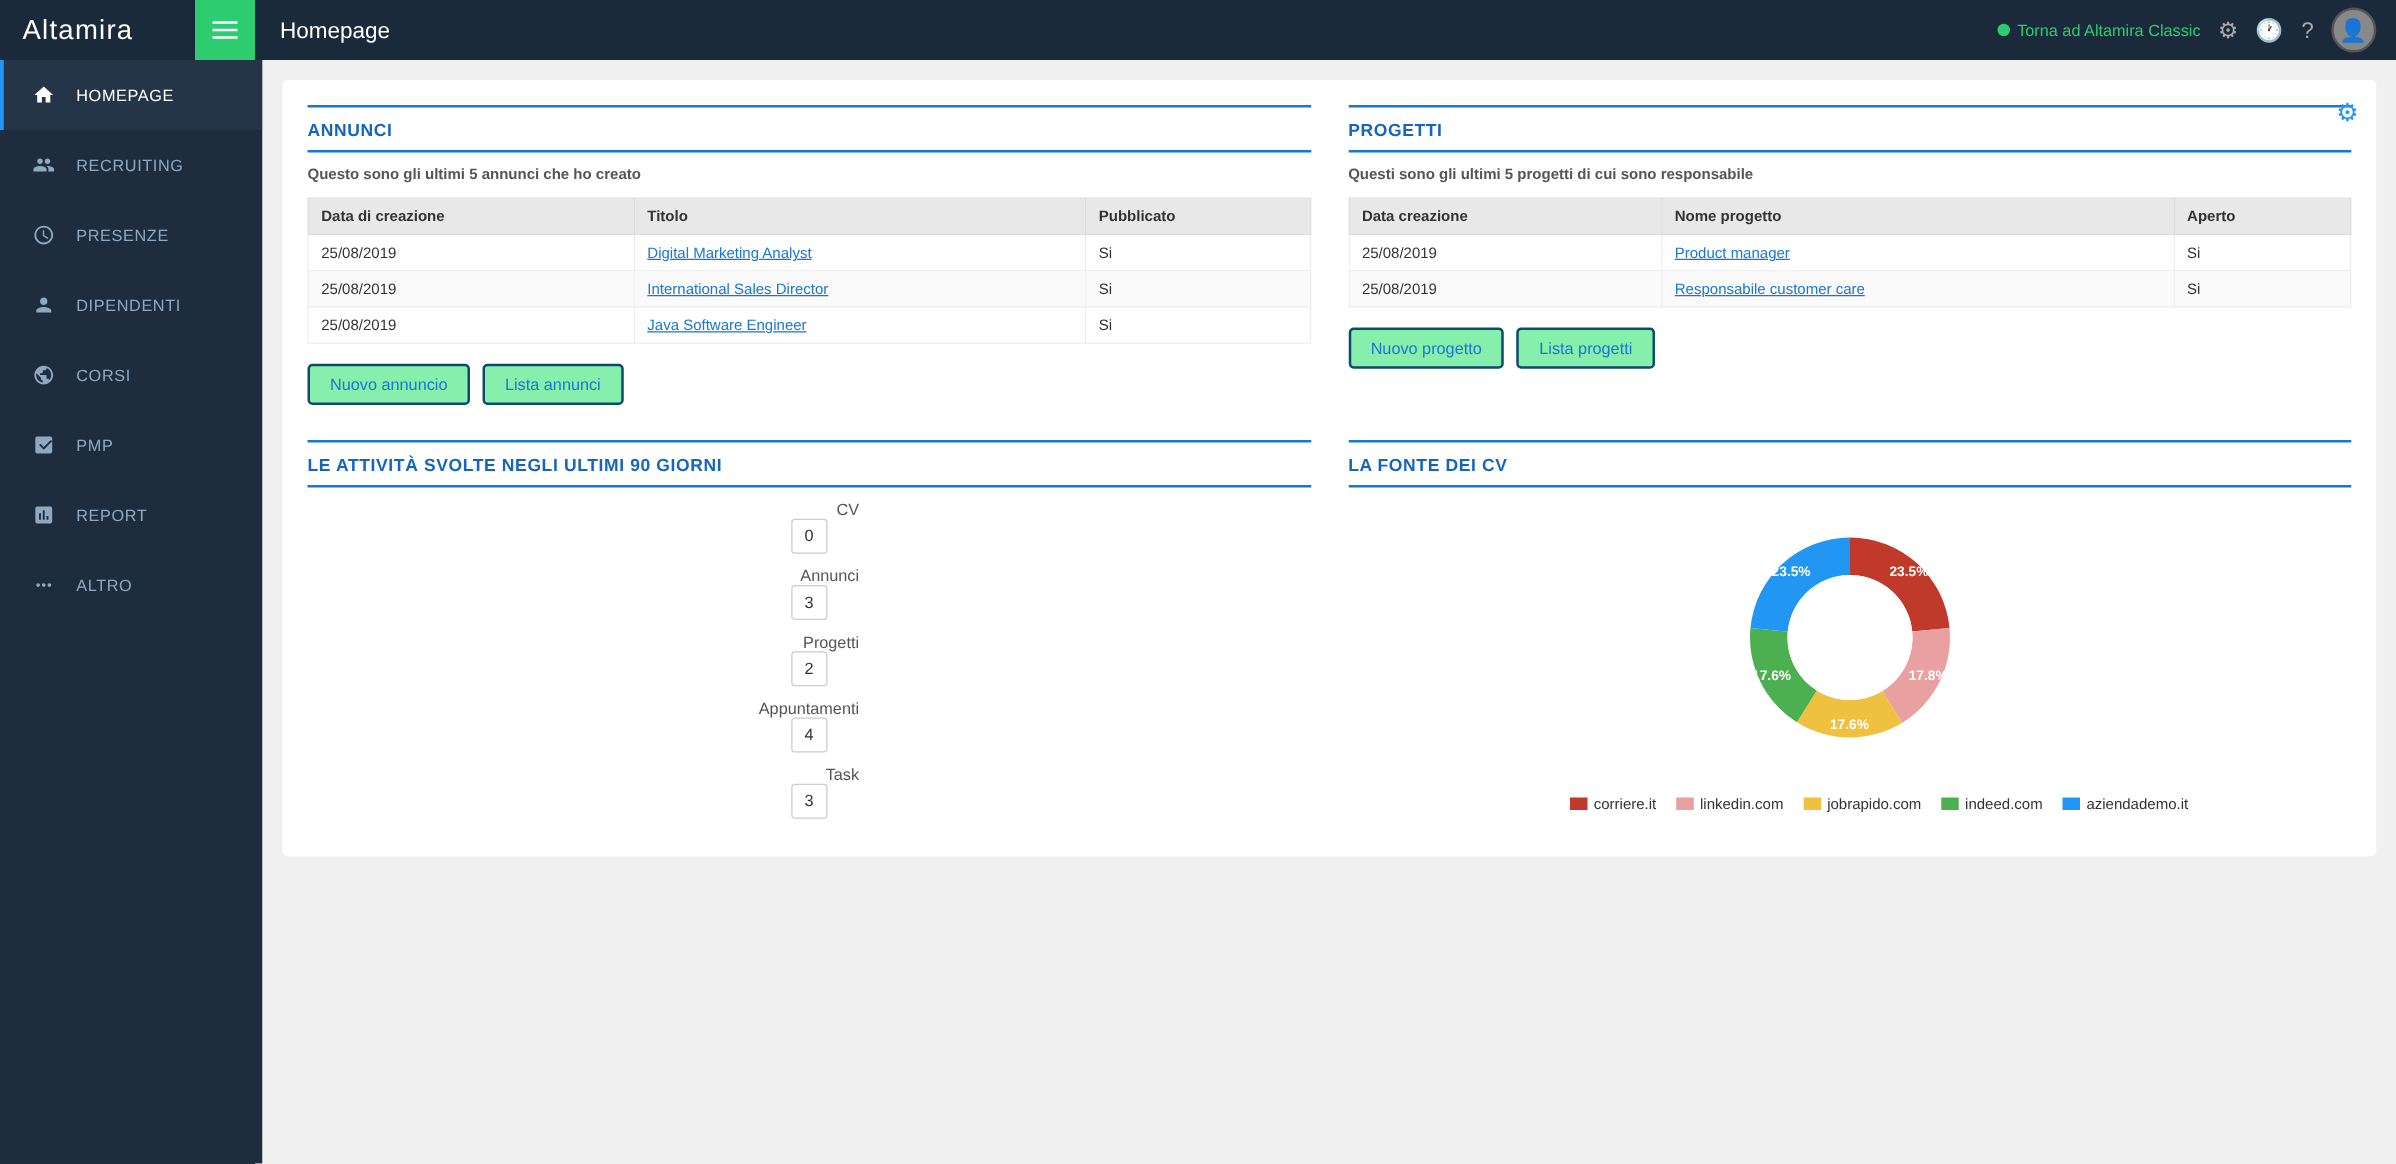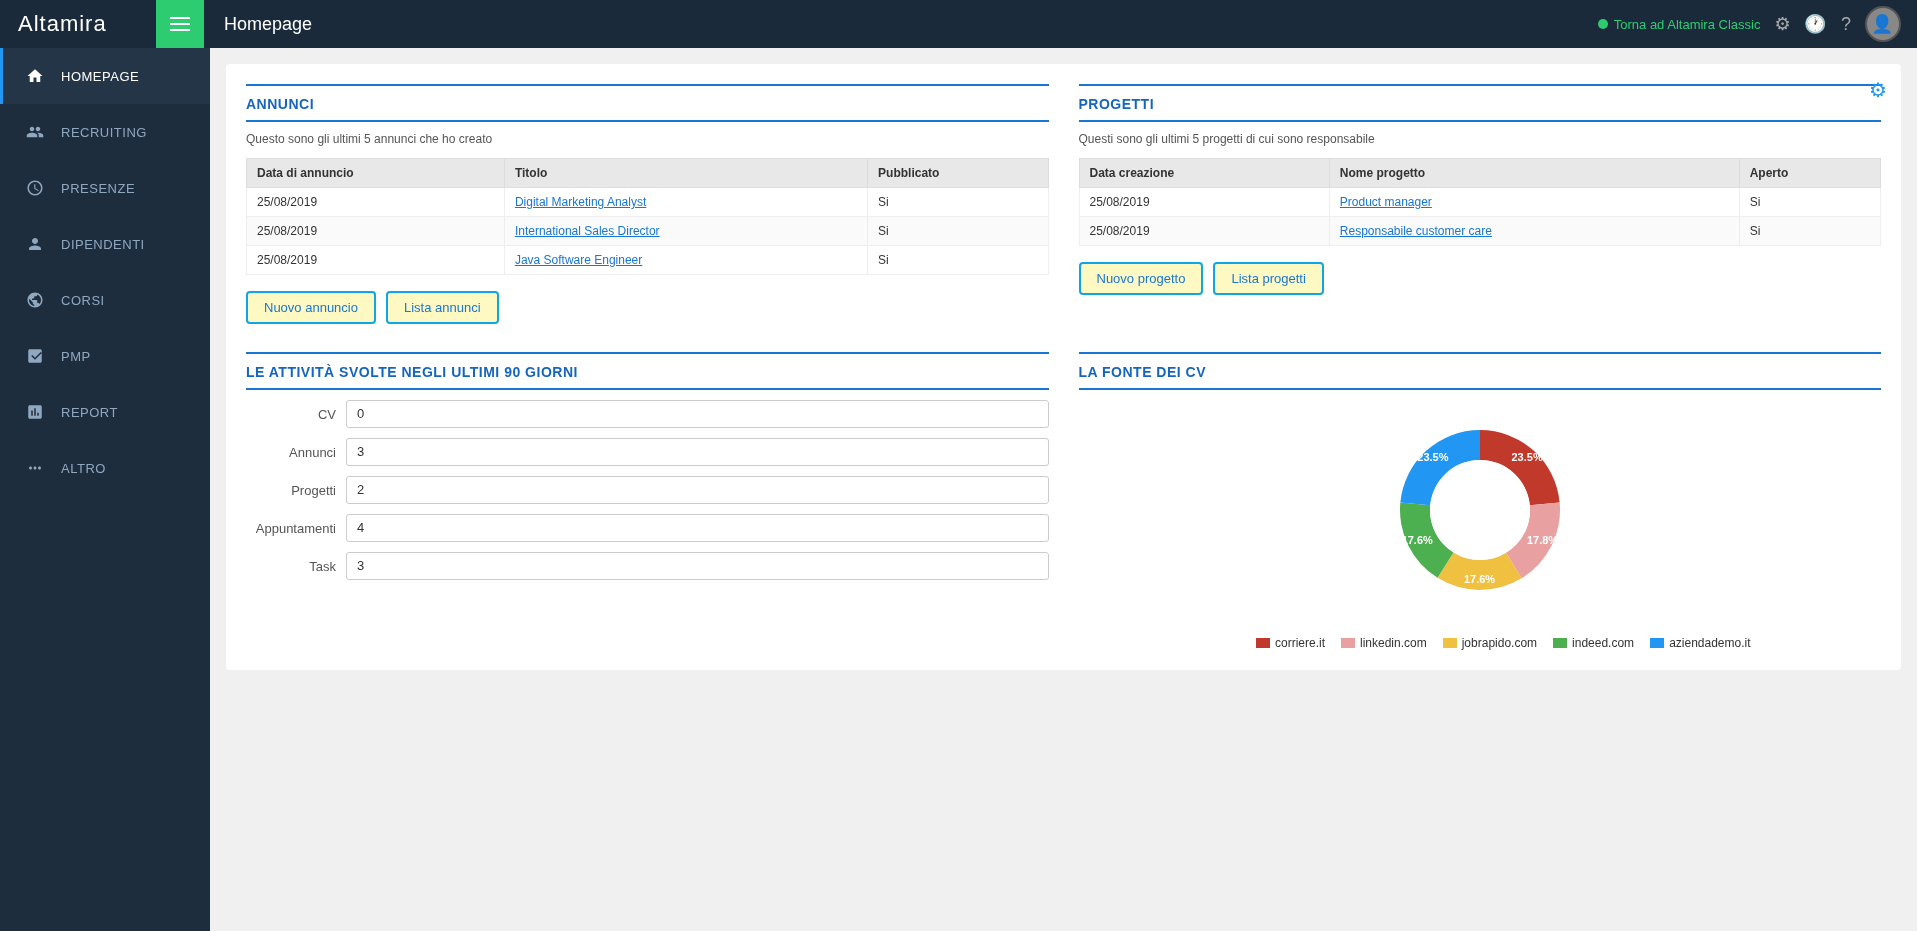--- a/index.html
+++ b/index.html
@@ -174,20 +174,21 @@
       text-transform: uppercase;
       letter-spacing: 0.5px;
       border-bottom: 2px solid #1976d2;
       padding-bottom: 8px;
       margin-bottom: 10px;
     }
     .section-subtitle {
       color: #555;
       font-size: 12px;
       margin-bottom: 12px;
+      font-weight: bold;
     }
 
     
     .data-table {
       width: 100%;
       border-collapse: collapse;
       font-size: 12px;
     }
     .data-table th {
       background: #e8e8e8;
@@ -212,37 +213,38 @@
     }
 
     
     .btn-row {
       display: flex;
       gap: 10px;
       margin-top: 16px;
     }
     .btn-outline {
       padding: 7px 16px;
-      border: 2px solid #0ea5e9;
-      background: #fef9c3;
+      border: 2px solid #0c4a6e;
+      background: #86efac;
       color: #1976d2;
       font-size: 13px;
       font-weight: 500;
       border-radius: 4px;
       cursor: pointer;
     }
 
     
     .bottom-section {
       margin-top: 28px;
     }
     .activity-row {
       display: flex;
       align-items: center;
       margin-bottom: 10px;
+      flex-direction: column;
     }
     .activity-row-label {
       font-size: 13px;
       color: #555;
       width: 100px;
       text-align: right;
       padding-right: 10px;
       flex-shrink: 0;
     }
     .activity-bar-wrapper {
@@ -395,21 +397,21 @@
 
       <div class="two-col">
 
         <div>
           <hr class="section-divider">
           <div class="section-title">ANNUNCI</div>
           <div class="section-subtitle">Questo sono gli ultimi 5 annunci che ho creato</div>
           <table class="data-table">
             <thead>
               <tr>
-                <th>Data di annuncio</th>
+                <th>Data di creazione</th>
                 <th>Titolo</th>
                 <th>Pubblicato</th>
               </tr>
             </thead>
             <tbody id="annunci-tbody">
                 <tr>
                   <td>25/08/2019</td>
       <td><a>Digital Marketing Analyst</a></td>
       <td>Si</td>
                 </tr>

